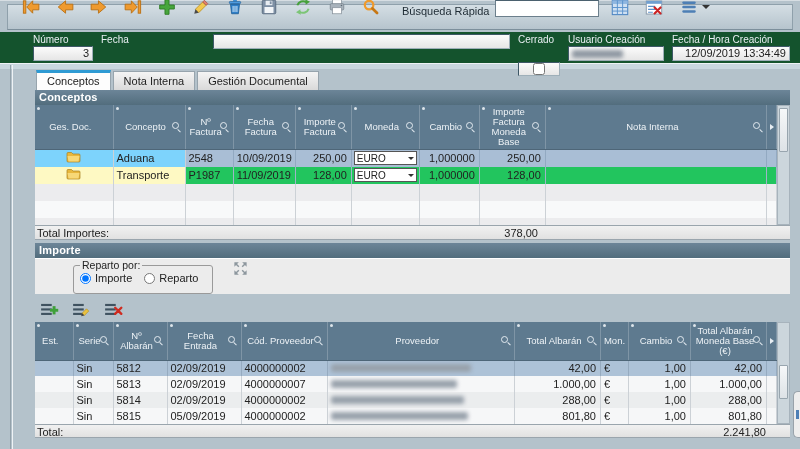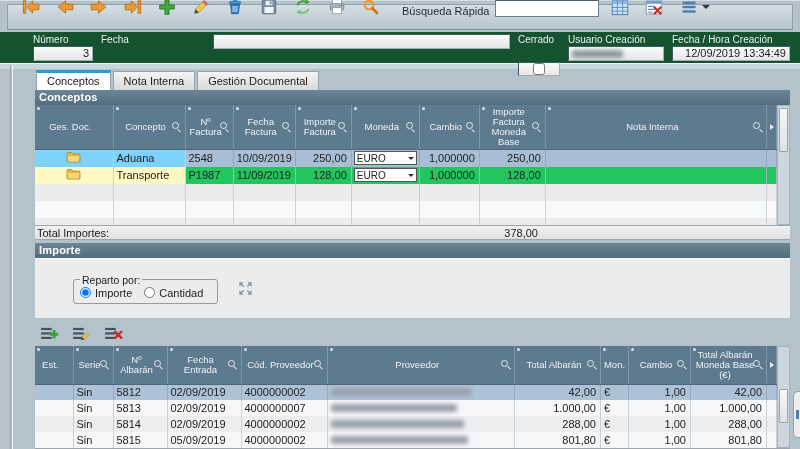--- a/index.html
+++ b/index.html
@@ -85,21 +85,21 @@
 
   .totalbar { height:15px; background:linear-gradient(#f1f1f1,#e1e1e1); border-top:1px solid #9aa5ad;
               border-bottom:1px solid #9aa5ad; position:relative; line-height:14px; padding-left:2px; }
   .totalbar .tval { position:absolute; top:0; line-height:14px; text-align:right; }
 
   .vscroll { width:13px; background:#ccd6dc; border:1px solid #a7b3bc; position:relative; }
   .vthumb { position:absolute; left:1px; right:1px; background:linear-gradient(#f6f8f9,#dde2e6);
             border:1px solid #98a5ae; border-radius:1px; }
 
   
-  .panel { height:60px; background:#ececec; border-top:1px solid #fff; display:flex; align-items:center; }
+  .panel { height:36px; background:#ececec; border-top:1px solid #fff; display:flex; }
   fieldset.rgroup { margin-left:38px; width:132px; border:1px solid #9a9a9a; border-radius:3px; padding:1px 6px 4px 6px; }
   fieldset.rgroup legend { font-size:10.5px; padding:0 2px; }
   .radio-row { display:flex; align-items:center; gap:4px; }
   .radio-row label { margin-right:8px; }
   .radio-row input { width:11px; height:11px; margin:0; }
   .expand { margin-left:18px; display:flex; }
 
   .iconbar { height:24px; display:flex; align-items:center; padding-left:3px; gap:10px; }
   .gap3 { height:3px; } .gap4 { height:4px; }
 
@@ -383,21 +383,21 @@
     <div class="gap3"></div>
 
     <div class="secbar">Importe</div>
     <div class="panel">
       <fieldset class="rgroup">
         <legend>Reparto por:</legend>
         <div class="radio-row">
           <input type="radio" name="reparto" checked="" style="">
           <label>Importe</label>
           <input type="radio" name="reparto" style="">
-          <label>Cantidad</label>
+          <label>Reparto</label>
         </div>
       </fieldset>
       <span class="expand">
         <svg width="19" height="19" viewBox="0 0 17 17">
           <g fill="#8d979e" stroke="#8d979e" stroke-width="1.3">
             <polygon points="3,7 3,3 7,3" stroke="none"></polygon>
               <line x1="4.5" y1="4.5" x2="7" y2="7"></line>
             <polygon points="10,3 14,3 14,7" stroke="none"></polygon>
               <line x1="12.5" y1="4.5" x2="10" y2="7"></line>
             <polygon points="3,10 3,14 7,14" stroke="none"></polygon>

